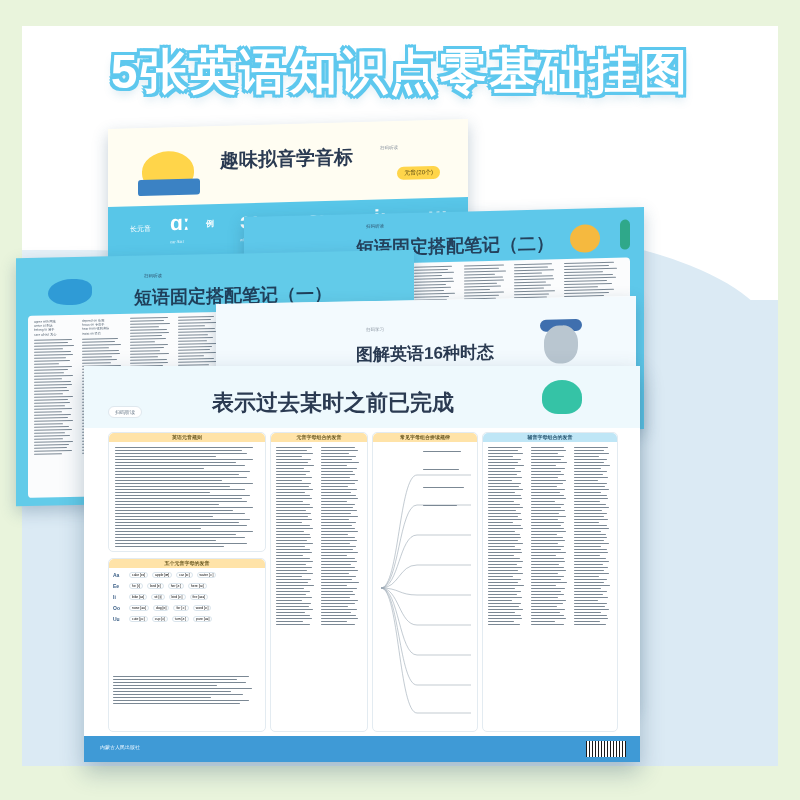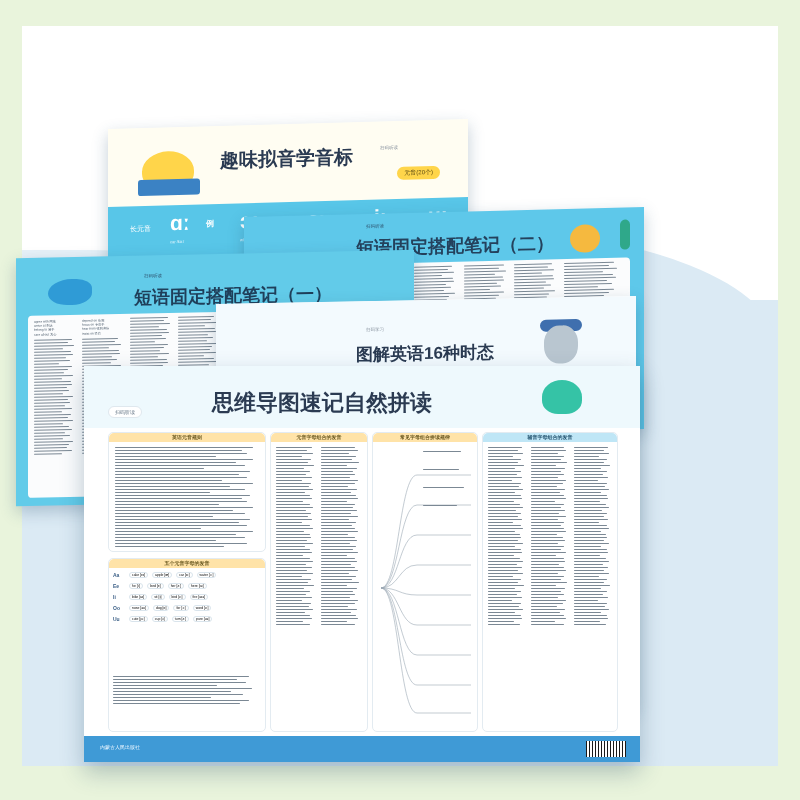--- a/index.html
+++ b/index.html
@@ -104,20 +104,21 @@
 
   <div class="frame-top"></div>
   <div class="frame-bottom"></div>
   <div class="frame-left"></div>
   <div class="frame-right"></div>
 
   <div class="bg-white"></div>
   <div class="blob"></div>
   <div class="blob-hi"></div>
 
+  <div class="headline">5张英语知识点零基础挂图</div>
 
   <div class="poster" id="p1">
     <div class="pbody">
       <div class="top"></div>
       <div class="mid"></div>
 
       <div class="duck"></div>
       <div class="book"></div>
 
       <div class="ptitle title">趣味拟音学音标</div>
@@ -923,21 +924,21 @@
       </div>
 
       <div class="barcode" style="right:18px;bottom:10px;width:34px;height:16px;"></div>
     </div>
   </div>
 
   <div class="poster" id="p5">
     <div class="pbody">
       <div class="hdr"></div>
       <div class="dino"></div>
-      <div class="ptitle title">思维导图速记自然拼读</div>
+      <div class="ptitle title">表示过去某时之前已完成</div>
       <div class="tagw">扫码听读</div>
 
       <div class="panel" style="left:24px;top:66px;width:156px;height:118px;">
         <div class="phead" style="background:#ffe3a8;">英语元音规则</div>
         <div class="lines" style="left:6px;top:14px;width:144px;">
           <i style="width:96%"></i>
             <i style="width:88%"></i>
             <i style="width:92%"></i>
             <i style="width:70%"></i>
           <i style="width:96%"></i>

